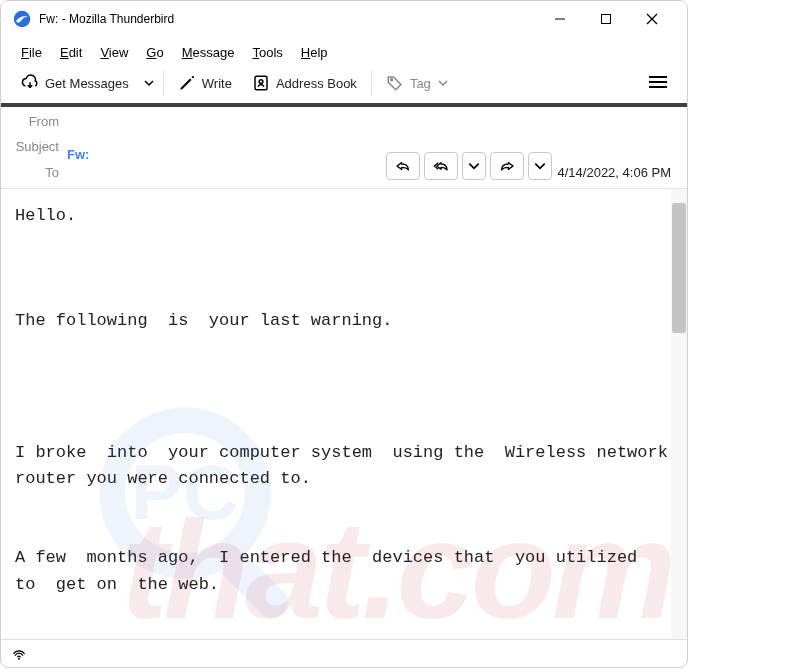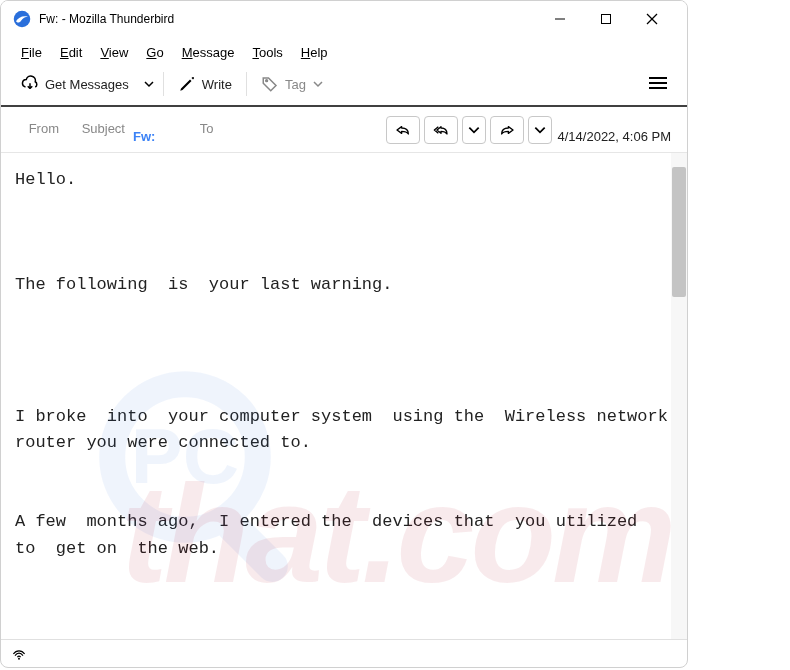--- a/index.html
+++ b/index.html
@@ -8,29 +8,29 @@
 .titlebar { height: 36px; display: flex; align-items: center; padding: 0 12px; background: #fff; border-bottom: 1px solid transparent; }
 .titlebar-icon { width: 18px; height: 18px; margin-right: 8px; }
 .titlebar-title { font-size: 12px; color: #000; flex: 0 0 auto; }
 .titlebar-spacer { flex: 1; }
 .win-controls { display: flex; gap: 0; }
 .win-btn { width: 46px; height: 30px; display: inline-flex; align-items: center; justify-content: center; cursor: pointer; }
 .win-btn svg { width: 12px; height: 12px; }
 .menubar { height: 26px; display: flex; align-items: flex-end; padding: 0 12px; gap: 2px; background: #fff; }
 .menu-item { padding: 3px 8px; font-size: 13px; color: #000; cursor: pointer; }
 .menu-item .ul { text-decoration: underline; }
-.toolbar { height: 44px; display: flex; align-items: center; padding: 0 10px; gap: 0; background: #fff; border-bottom: 2px solid #404040; }
+.toolbar { height: 44px; display: flex; align-items: center; padding: 0 10px; gap: 0; background: #fff; border-bottom: 4px solid #404040; }
 .tool-btn { display: inline-flex; align-items: center; gap: 6px; padding: 6px 10px; border-radius: 4px; cursor: pointer; font-size: 13px; color: #222; }
 .tool-btn .icon { width: 18px; height: 18px; display: inline-flex; align-items: center; justify-content: center; }
 .tool-sep { width: 1px; height: 24px; background: #e0e0e0; margin: 0 4px; }
 .dropdown-caret { width: 12px; height: 12px; display: inline-flex; align-items: center; justify-content: center; }
 .hamburger { margin-left: auto; padding: 6px 10px; cursor: pointer; }
 .hamburger svg { width: 18px; height: 14px; }
 .headers { display: flex; padding: 6px 12px 8px 12px; border-bottom: 1px solid #e6e6e6; }
-.headers-left { flex: 1; display: flex; flex-direction: row; gap: 12px; }
+.headers-left { flex: 1; display: flex; flex-direction: column; gap: 2px; }
 .hdr-row { display: flex; align-items: center; gap: 8px; font-size: 13px; }
 .hdr-label { color: #888; width: 46px; text-align: right; }
 .hdr-value { color: #3b82f6; margin-top: 16px; }
 .subject-value { font-weight: 600; }
 .headers-right { display: flex; flex-direction: row; align-items: flex-end; gap: 6px; }
 .reply-toolbar { display: flex; gap: 4px; }
 .reply-btn { border: 1px solid #c8c8c8; border-radius: 4px; width: 34px; height: 28px; display: inline-flex; align-items: center; justify-content: center; cursor: pointer; background: #fff; }
 .reply-btn.narrow { width: 24px; }
 .reply-btn svg { width: 16px; height: 14px; }
 .date-text { font-size: 13px; color: #222; padding-right: 4px; }
@@ -107,20 +107,30 @@
     </span>
     <span class="tool-sep"></span>
     <span class="tool-btn">
       <span class="icon">
           <svg viewBox="0 0 24 24" fill="#000">
             <path d="M3 21l3-1 12-12-2-2L4 18l-1 3zM18 4l2 2 1-1a1.4 1.4 0 0 0-2-2l-1 1z"></path>
           </svg>
         </span>
       <span>Write</span>
     </span>
+    <span class="tool-btn">
+      <span class="icon">
+          <svg viewBox="0 0 24 24" fill="none" stroke="#000" stroke-width="2">
+            <rect x="4" y="3" width="16" height="18" rx="2"></rect>
+            <circle cx="12" cy="10" r="2.5"></circle>
+            <path d="M8 17c1-2 3-3 4-3s3 1 4 3"></path>
+          </svg>
+        </span>
+      <span>Address Book</span>
+    </span>
     <span class="tool-sep"></span>
     <span class="tool-btn">
       <span class="icon">
           <svg viewBox="0 0 24 24" fill="none" stroke="#888" stroke-width="2">
             <path d="M3 11V4h7l10 10-7 7L3 11z"></path>
             <circle cx="7.5" cy="7.5" r="1.2" fill="#888"></circle>
           </svg>
         </span>
       <span style="color:#888">Tag</span>
       <span class="dropdown-caret">

